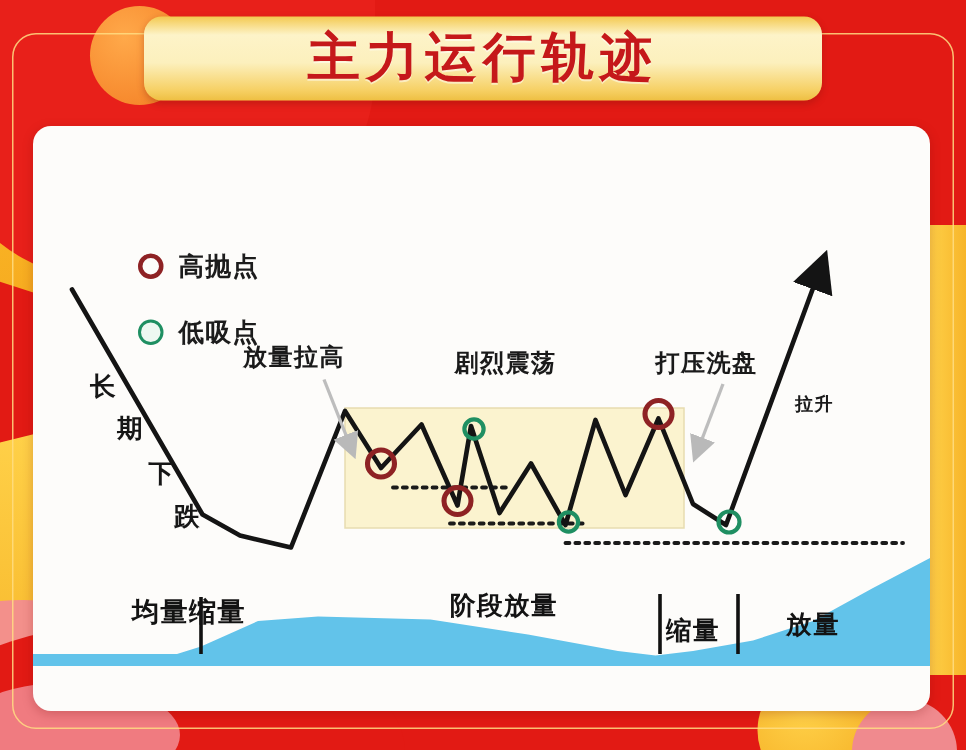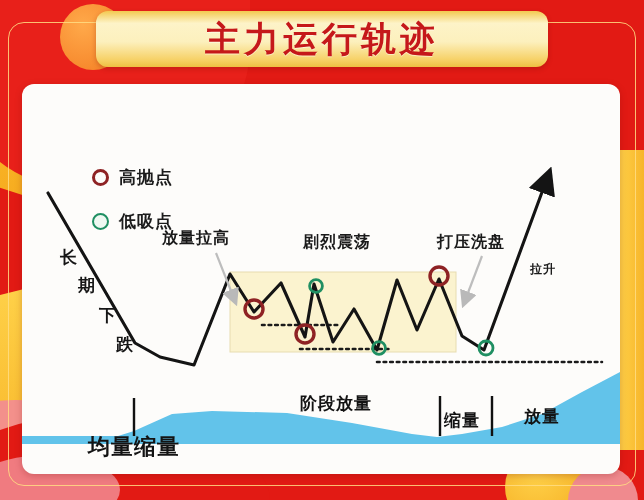--- a/index.html
+++ b/index.html
@@ -110,21 +110,21 @@
   .v1{left:60px;top:246px;}
   .v2{left:78px;top:274px;}
   .v3{left:99px;top:304px;}
   .v4{left:116px;top:333px;}
 
   
   .vol-label{
     position:absolute;font-family:"DejaVu Sans","Liberation Sans",sans-serif;
     font-weight:700;color:#131313;white-space:nowrap;letter-spacing:1px;
   }
-  .vl-junliang{left:88px;top:432px;font-size:22px;}
+  .vl-junliang{left:88px;top:396px;font-size:18px;}
   .vl-jieduan{left:280px;top:392px;font-size:17px;padding-left:20px;}
   .vl-suoliang{left:444px;top:409px;font-size:17px;}
   .vl-fangliang{left:524px;top:405px;font-size:17px;}
 </style>
 </head>
 <body>
 
 <div class="stage">
 
   <div class="bg-layer">

